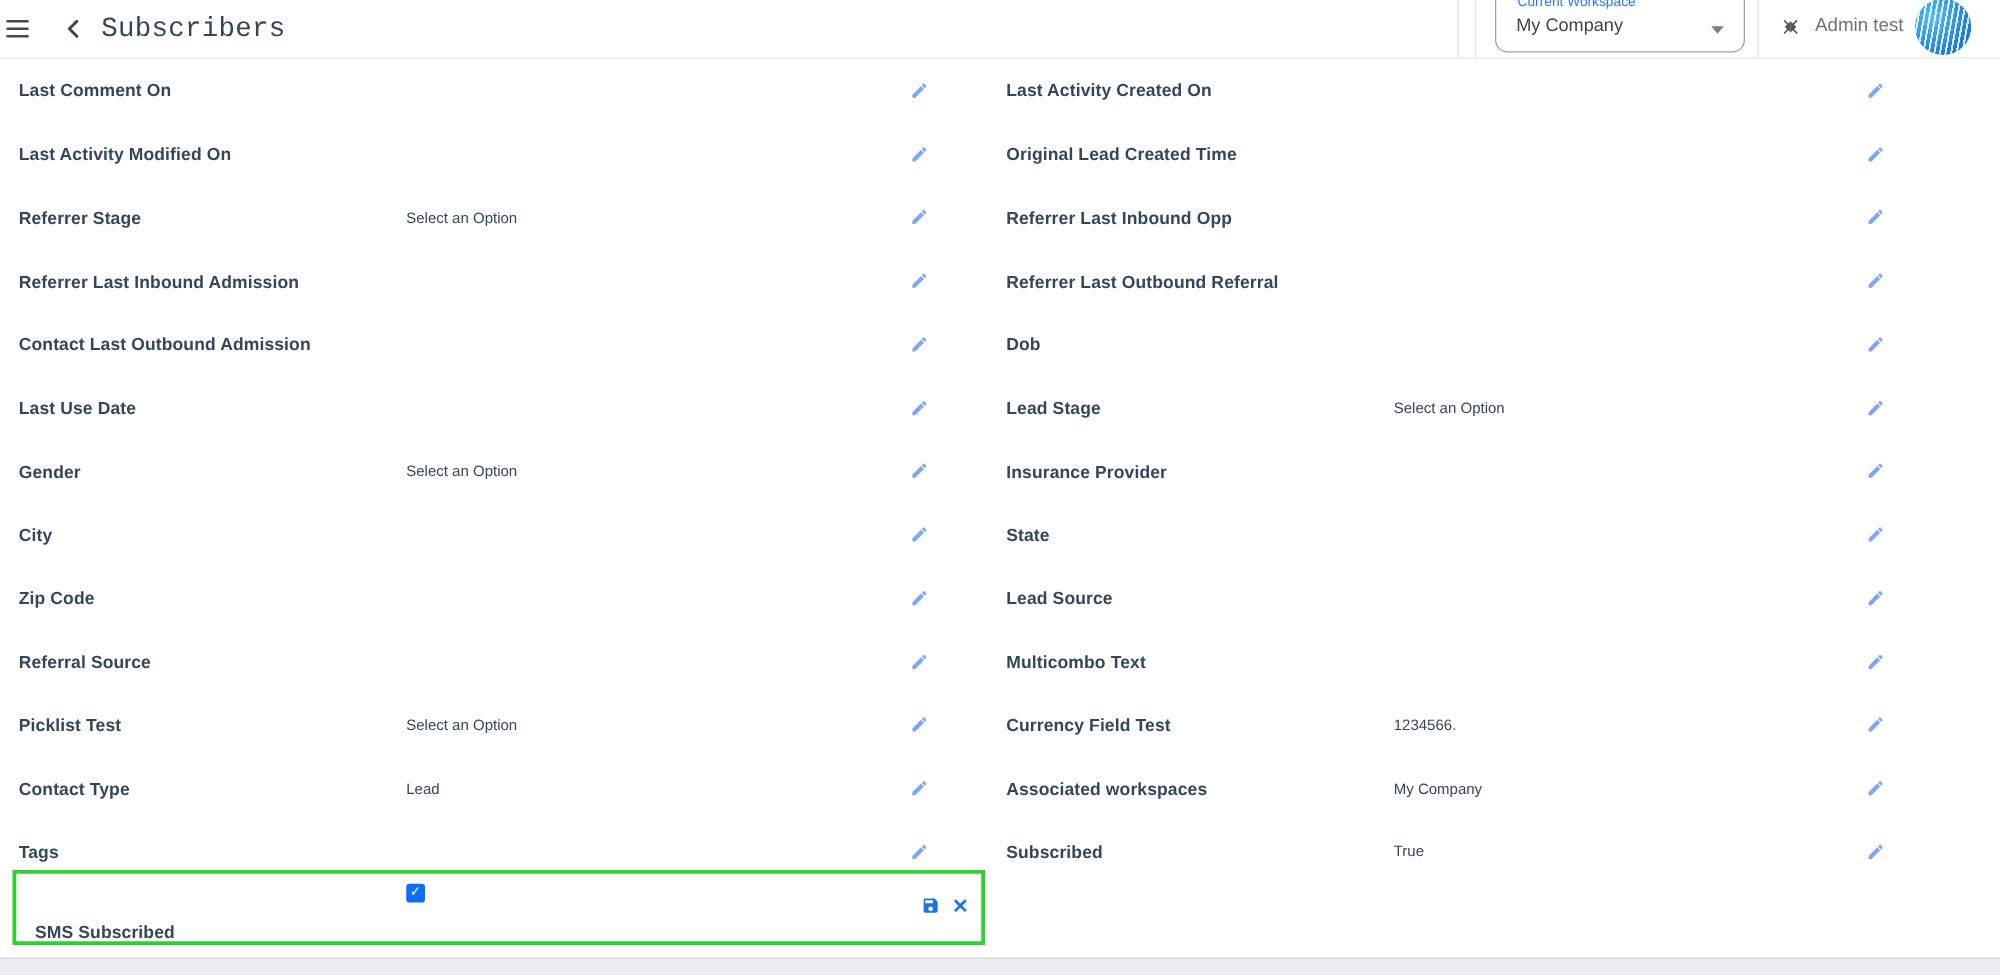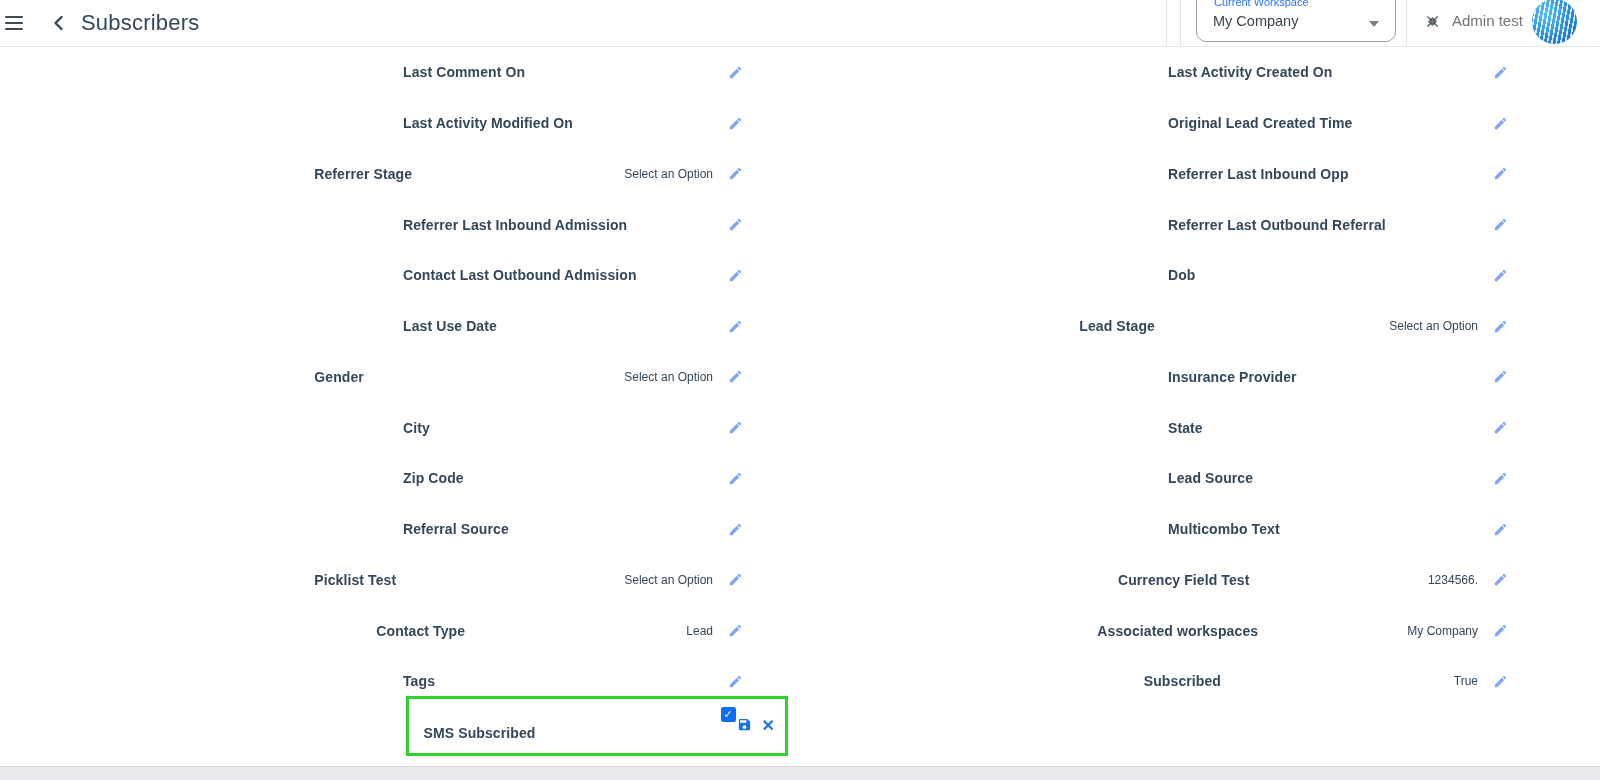--- a/index.html
+++ b/index.html
@@ -9,21 +9,21 @@
   
   .header { position: relative; height: 47px; background: #fff;
     border-bottom: 1px solid #e4e9ef; display: flex; align-items: center; }
   .hamburger { margin-left: 5px; width: 30px; height: 30px; display: flex; flex-direction: column;
     justify-content: center; gap: 4px; cursor: pointer; }
   .hamburger span { display: block; width: 18px; height: 2px; background: #3f4a56; border-radius: 1px; }
   .back-btn { margin-left: 12px; width: 24px; height: 24px; display: flex; align-items: center;
     justify-content: center; cursor: pointer; }
   .back-btn svg { width: 16px; height: 16px; stroke: #33475b; stroke-width: 2.4; fill: none;
     stroke-linecap: round; stroke-linejoin: round; }
-  .page-title { margin-left: 10px; font-size: 22px; font-weight: 500; letter-spacing: 0.2px; color: #33475b; }
+  .page-title { margin-left: 10px; font-size: 22px; font-weight: 500; letter-spacing: 0.2px; color: #33475b; font-family: Liberation Mono, monospace; }
 
   .hdivider { position: absolute; top: 0; width: 1px; height: 47px; background: #e2e5e9; }
 
   .workspace-box { position: absolute; left: 1196px; top: -15px; width: 200px; height: 57px;
     border: 1px solid #9aa0a6; border-radius: 10px; background: #fff; cursor: pointer; }
   .ws-label { position: absolute; left: 13px; top: 10px; background: #fff; padding: 0 4px;
     font-size: 11px; color: #2979ff; white-space: nowrap; }
   .ws-value { position: absolute; left: 16px; top: 27px; font-size: 14.5px; color: #3c4450; }
   .ws-caret { position: absolute; right: 16px; top: 35px; width: 0; height: 0;
     border-left: 5px solid transparent; border-right: 5px solid transparent; border-top: 6px solid #777f88; }
@@ -32,39 +32,39 @@
   .fullscreen-btn svg { width: 19px; height: 19px; fill: #4d565f; }
   .username { position: absolute; left: 1452px; top: 12px; font-size: 15px; color: #737373; }
   .avatar { position: absolute; left: 1532px; top: -1px; width: 45px; height: 45px; border-radius: 50%;
     background: radial-gradient(circle at 32% 32%, #55c0f5, #1976d2 75%); overflow: hidden; cursor: pointer; }
   .avatar::after { content: ""; position: absolute; inset: 0;
     background: repeating-linear-gradient(100deg, rgba(255,255,255,0.92) 0 1.6px, transparent 1.6px 4.4px);
     opacity: 0.9; }
 
   
   .content { display: flex; width: 1600px; background: #fff; }
-  .col { display: flex; flex-direction: column; align-items: flex-end; }
+  .col { display: flex; flex-direction: column; }
   .col-left  { width: 790px; }
   .col-right { width: 810px; }
 
   .row { display: flex; align-items: center; height: 50.75px; }
   .col-left  .row { padding-right: 32px; }
   .col-right .row { padding-right: 77px; }
   .flabel { flex: none; width: 325px; padding-left: 15px; font-size: 14px; font-weight: 600;
     color: #33475b; letter-spacing: 0.1px; }
   .fvalue { flex: 1; font-size: 12px; color: #33475b; }
   .pencil-btn { flex: none; width: 45px; height: 30px; display: flex; align-items: center;
     justify-content: center; background: none; border: none; cursor: pointer; }
   .pencil-btn svg { width: 15px; height: 15px; fill: #7da7f5; }
 
   
   .edit-box { position: relative; margin: -11px 2px 0 10px; height: 60px;
     border: 3px solid #2fd12f; background: #fff;
     display: flex; align-items: center; }
-  .edit-box .flabel { align-self: flex-end; padding-bottom: 12px; width: 312px; }
+  .edit-box .flabel { align-self: flex-end; padding-bottom: 0; width: 312px; }
   .edit-check-wrap { flex: 1; align-self: flex-start; padding-top: 8px; }
   .checkbox { width: 15px; height: 15px; border-radius: 2.5px; background: #0b6ef5;
     display: flex; align-items: center; justify-content: center; cursor: pointer; }
   .checkbox .tick { color: #fff; font-size: 11px; line-height: 1; font-weight: bold; }
   .edit-actions { display: flex; align-items: center; gap: 9px; padding-right: 10px; }
   .save-btn { background: none; border: none; cursor: pointer; width: 17px; height: 17px; }
   .save-btn svg { width: 15px; height: 15px; fill: #1a73e8; }
   .cancel-btn { background: none; border: none; cursor: pointer; color: #1a73e8; font-size: 16px;
     font-weight: 600; line-height: 1; }
 

